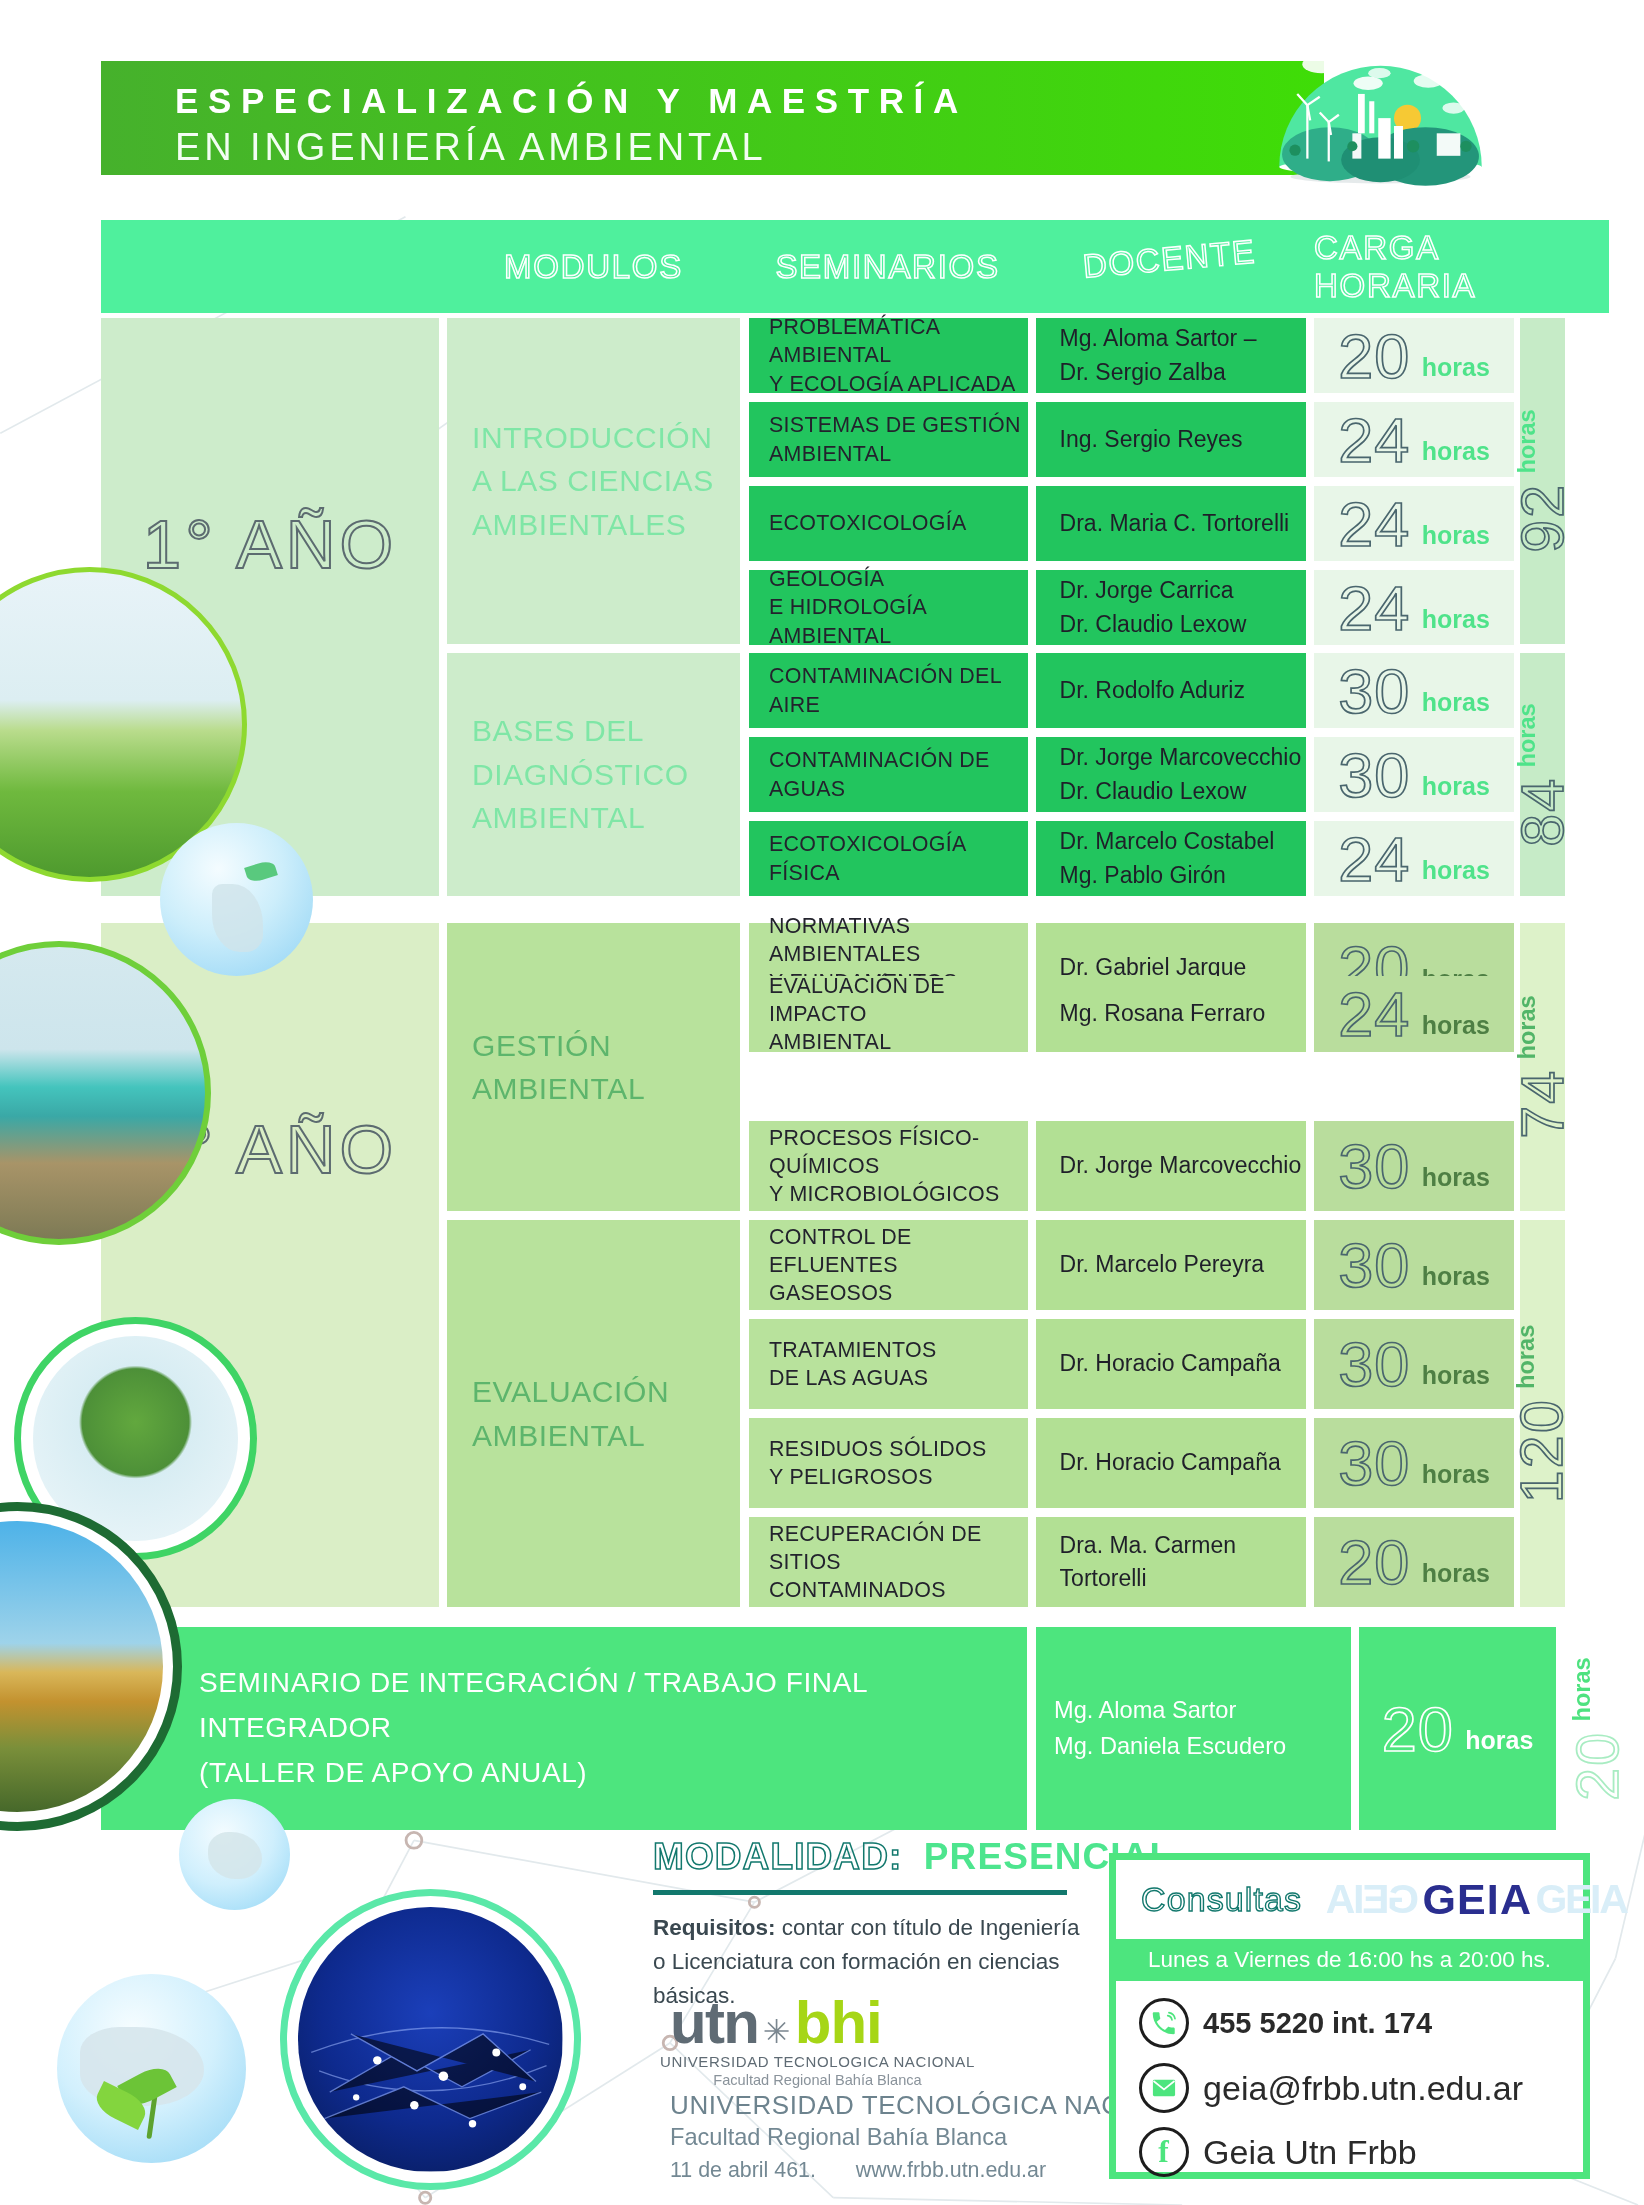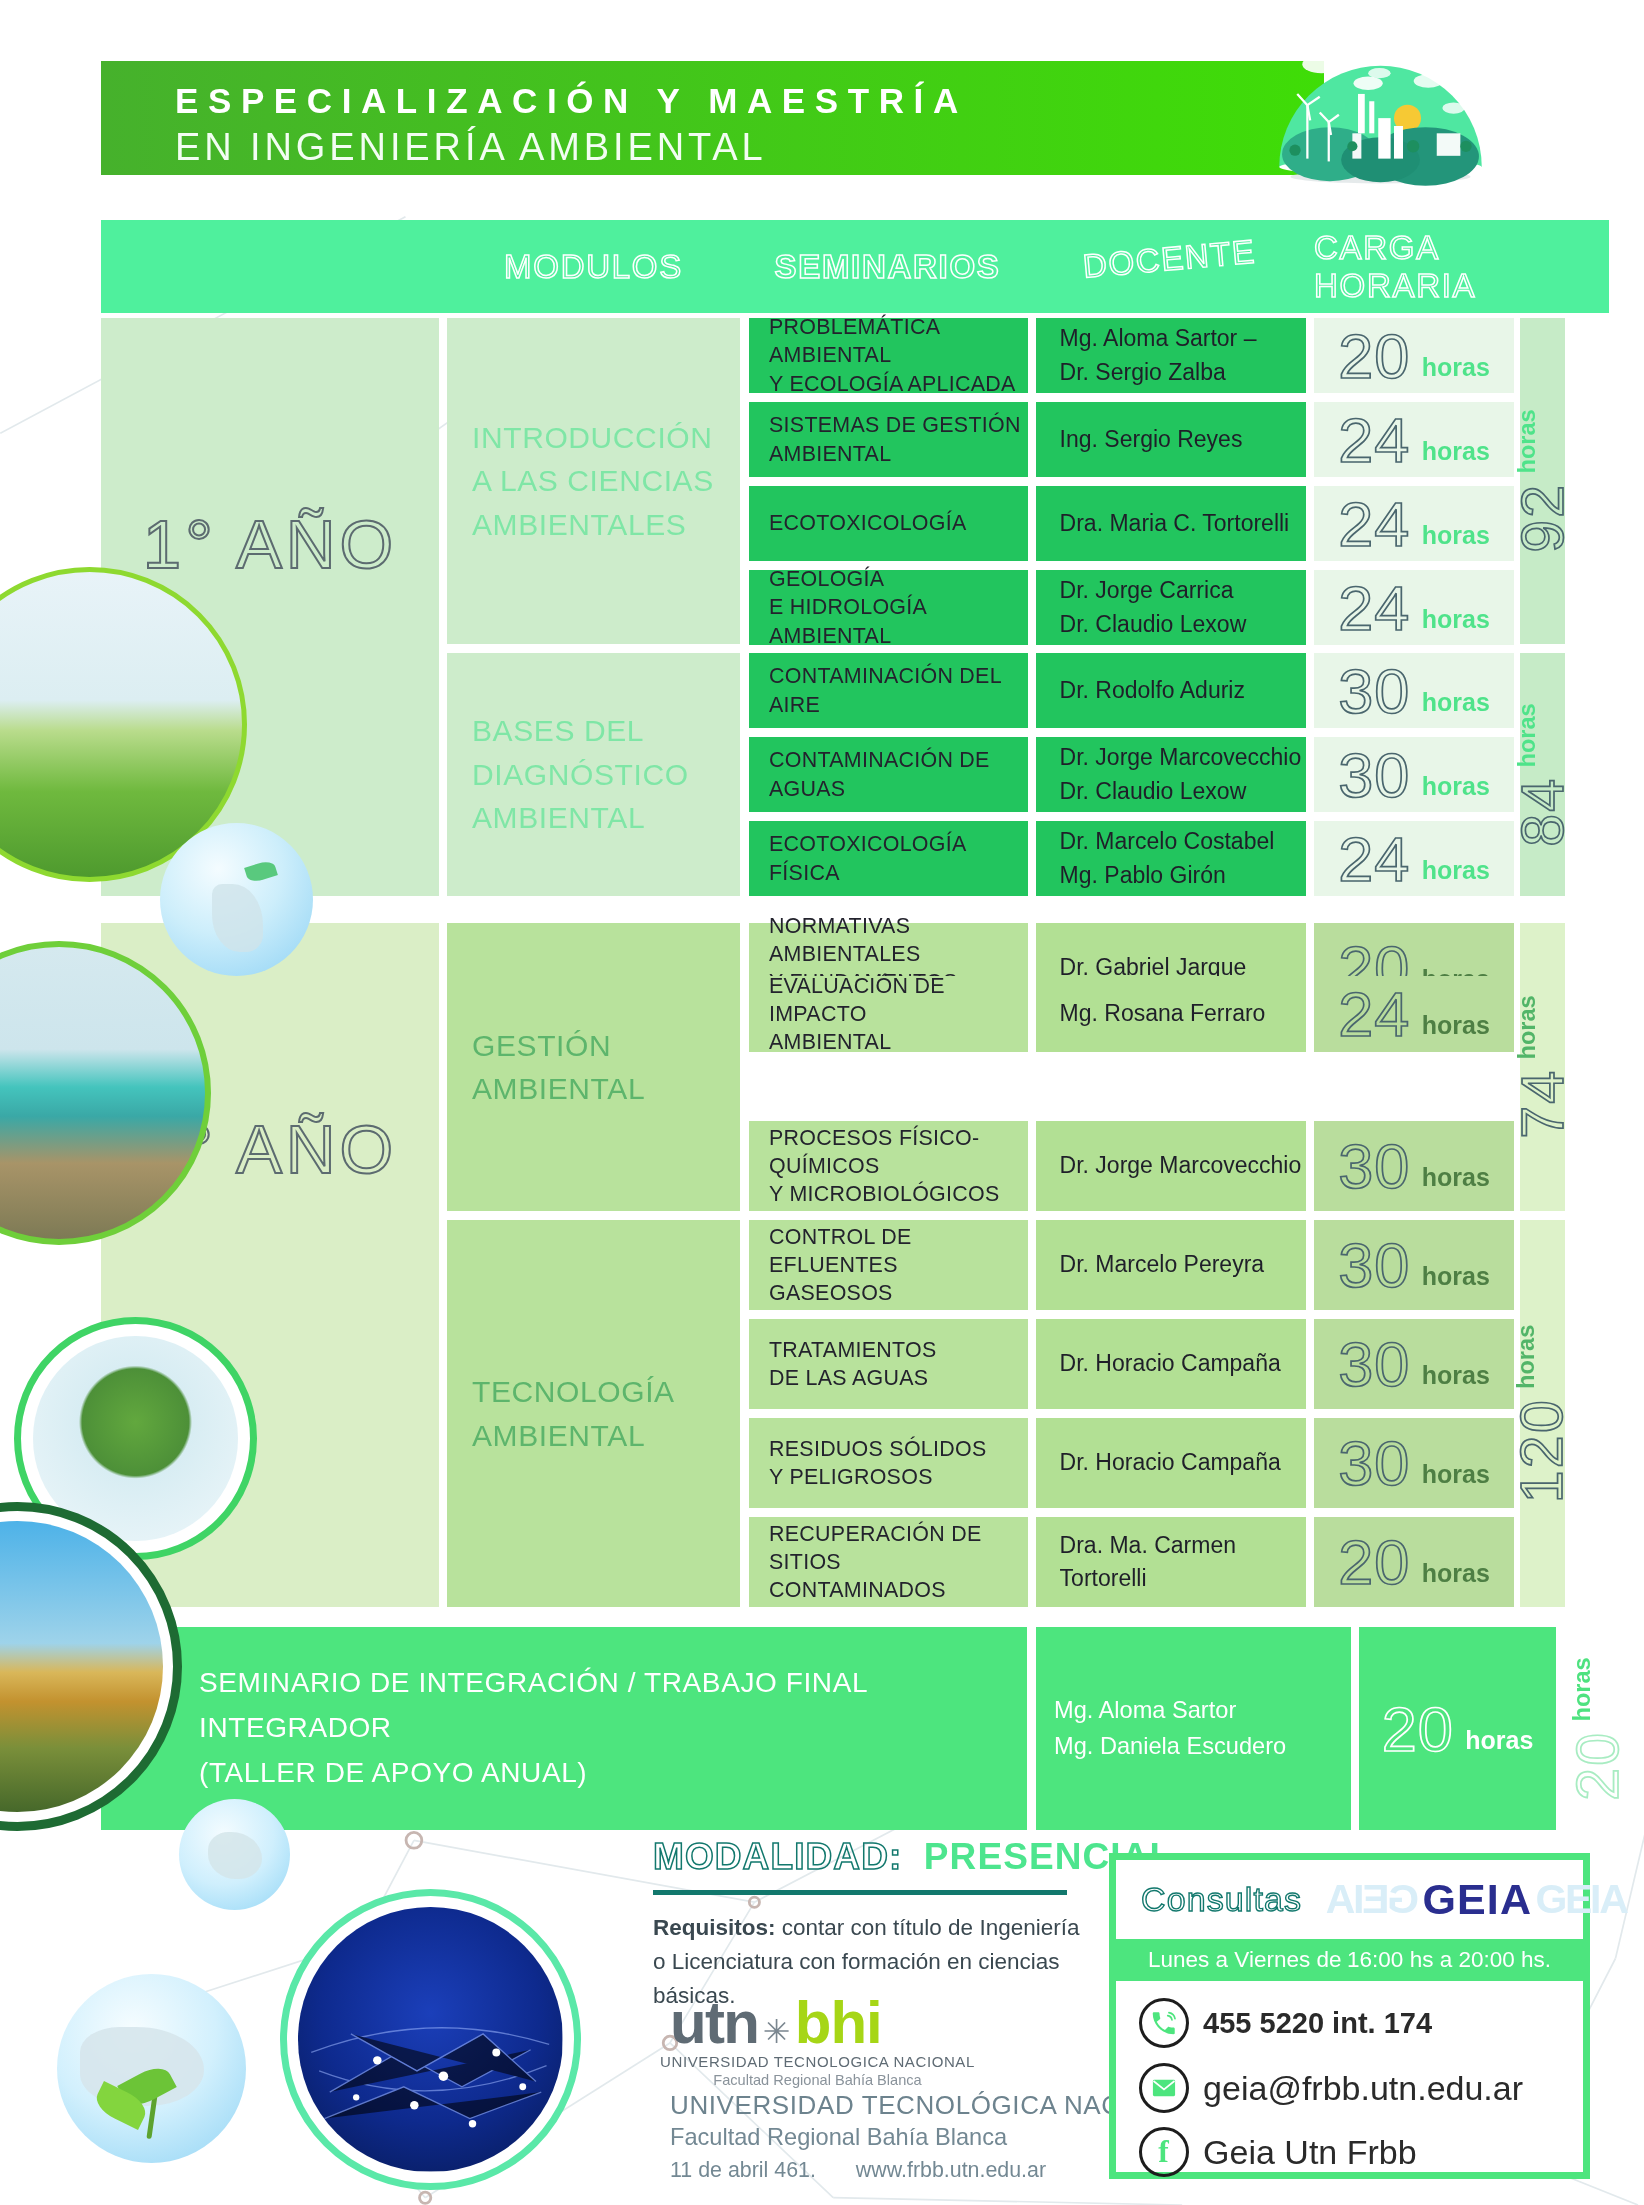--- a/index.html
+++ b/index.html
@@ -21,21 +21,21 @@
     letter-spacing:3.9px; margin-top:4.5px; }
   .eco-city { position:absolute; left:1268px; top:29px; width:225px; height:158px; z-index:2; }
 
   
   .thead { position:absolute; left:101px; top:220px; width:1508px; height:93px;
     background:#4ff09d; z-index:1; }
   .th { position:absolute; top:0; height:93px; display:flex; align-items:center;
     justify-content:center; font-size:33px; letter-spacing:1.7px; color:transparent;
     -webkit-text-stroke:1.5px #ffffff; }
   .th-mod   { left:346px;  width:293px; }
-  .th-sem   { left:647px; width:279px;font-weight:bold; }
+  .th-sem   { left:647px; width:279px; }
   .th-doc   { left:934px; width:270px; transform:rotate(-5deg) translateY(-7.9px); }
   .th-carga { left:1213px; width:295px; }
 
   
   .cell { position:absolute; z-index:1; display:flex; }
   .col-year { left:101px;  width:338px; }
   .col-mod  { left:447px;  width:293px; }
   .col-sem  { left:749px; width:279px; }
   .col-doc  { left:1036px; width:270px; }
   .col-hrs  { left:1314px; width:200px; }
@@ -338,21 +338,21 @@
         <span class="num">84</span>
         <span class="unit su1">horas</span>
       </div>
   </div>
 
   <div class="cell col-year yc2 bg-h year-cell">
     <span class="year-label">2° AÑO</span>
   </div>
   <div class="cell col-mod m3 bg-e module-name mn-y2">GESTIÓN
 AMBIENTAL</div>
-  <div class="cell col-mod m4 bg-e module-name mn-y2">TECNOLOGÍA
+  <div class="cell col-mod m4 bg-e module-name mn-y2">EVALUACIÓN
 AMBIENTAL</div>
 
   <div class="cell col-sem y2r1 bg-e sem-text">NORMATIVAS AMBIENTALES
 Y FUNDAMENTOS ÉTICOS</div>
   <div class="cell col-doc y2r1 bg-f doc-text">Dr. Gabriel Jarque</div>
   <div class="cell col-hrs y2r1 bg-g hours">
     <span class="num">20</span>
     <span class="unit u2">horas</span>
   </div>
 

